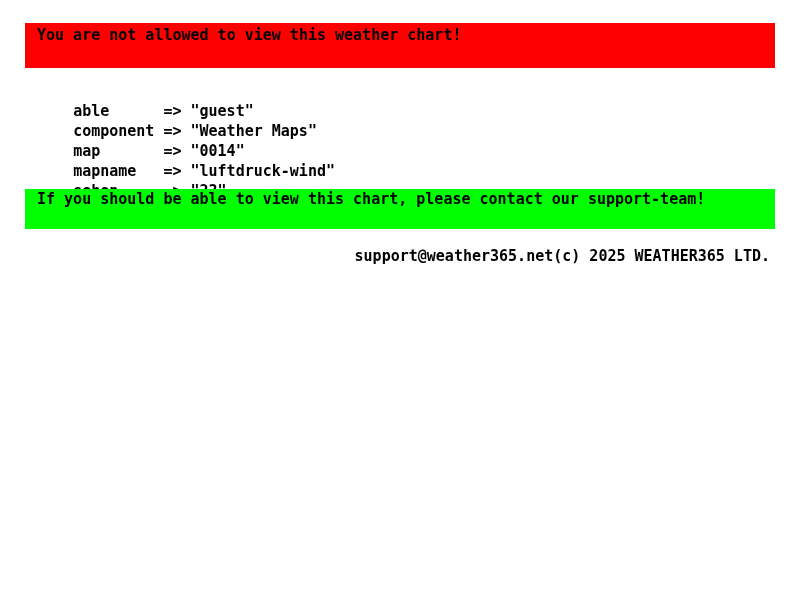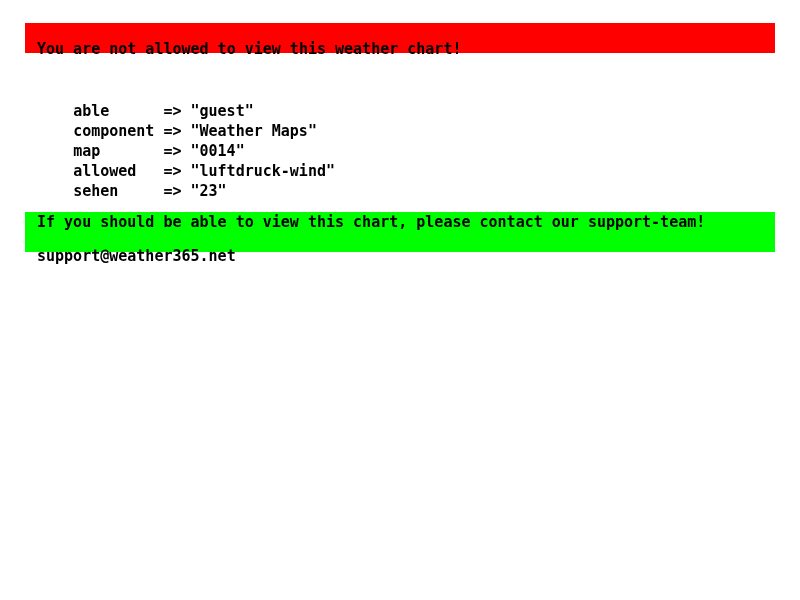--- a/index.html
+++ b/index.html
@@ -25,26 +25,26 @@
     box-sizing: border-box;
     padding-left: 12px;
     padding-right: 12px;
   }
   .banner .line {
     line-height: 19px;
     white-space: pre;
   }
   .banner-error {
     top: 23px;
-    height: 30px;
-    padding-top: 17px;
+    height: 45px;
+    padding-top: 3px;
     background: #ff0000;
   }
   .banner-info {
-    top: 212px;
+    top: 189px;
     height: 40px;
     padding-top: 1px;
     background: #00ff00;
   }
 
   .details {
     left: 37px;
     top: 81px;
   }
   .kv-row {
@@ -61,21 +61,21 @@
   }
   .kv-value {
     margin-left: 1ch;
   }
 
   .footer {
     left: 37px;
     top: 246px;
     width: 733px;
     display: flex;
-    justify-content: flex-start;
+    justify-content: flex-end;
     line-height: 20px;
     white-space: pre;
   }
 </style>
 </head>
 <body>
 
 <div class="abs banner banner-error">
   <div class="line">You are not allowed to view this weather chart!</div>
 </div>
@@ -84,26 +84,27 @@
   <div class="kv-row">
     <span class="kv-key">able</span><span class="kv-arrow">=&gt;</span><span class="kv-value">"guest"</span>
   </div>
   <div class="kv-row">
     <span class="kv-key">component</span><span class="kv-arrow">=&gt;</span><span class="kv-value">"Weather Maps"</span>
   </div>
   <div class="kv-row">
     <span class="kv-key">map</span><span class="kv-arrow">=&gt;</span><span class="kv-value">"0014"</span>
   </div>
   <div class="kv-row">
-    <span class="kv-key">allowed</span><span class="kv-arrow">=&gt;</span><span class="kv-value">"luftdruck-wind"</span>
+    <span class="kv-key">mapname</span><span class="kv-arrow">=&gt;</span><span class="kv-value">"luftdruck-wind"</span>
   </div>
   <div class="kv-row">
     <span class="kv-key">sehen</span><span class="kv-arrow">=&gt;</span><span class="kv-value">"23"</span>
   </div>
 </div>
 
 <div class="abs banner banner-info">
   <div class="line">If you should be able to view this chart, please contact our support-team!</div>
 </div>
 
 <div class="abs footer">
   <span>support@weather365.net</span>
+  <span>(c) 2025 WEATHER365 LTD.</span>
 </div>
 
 </body></html>

